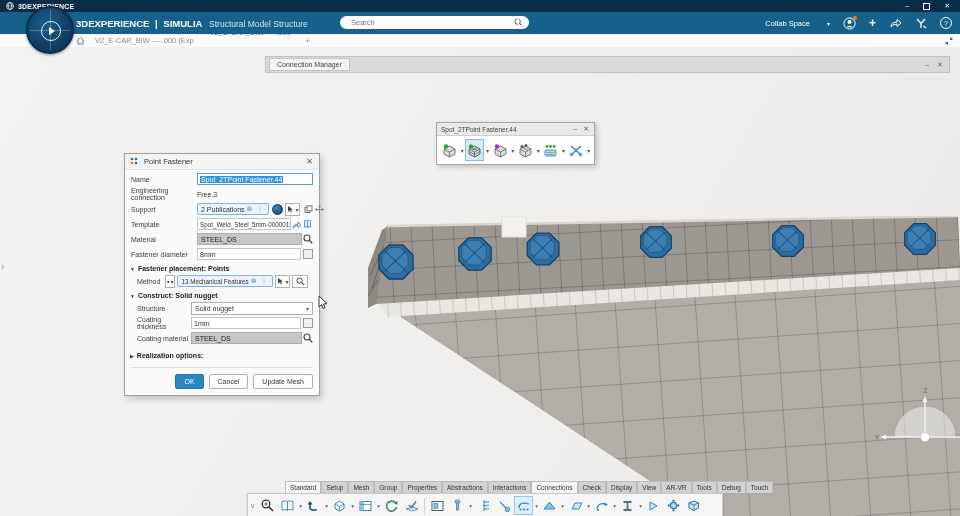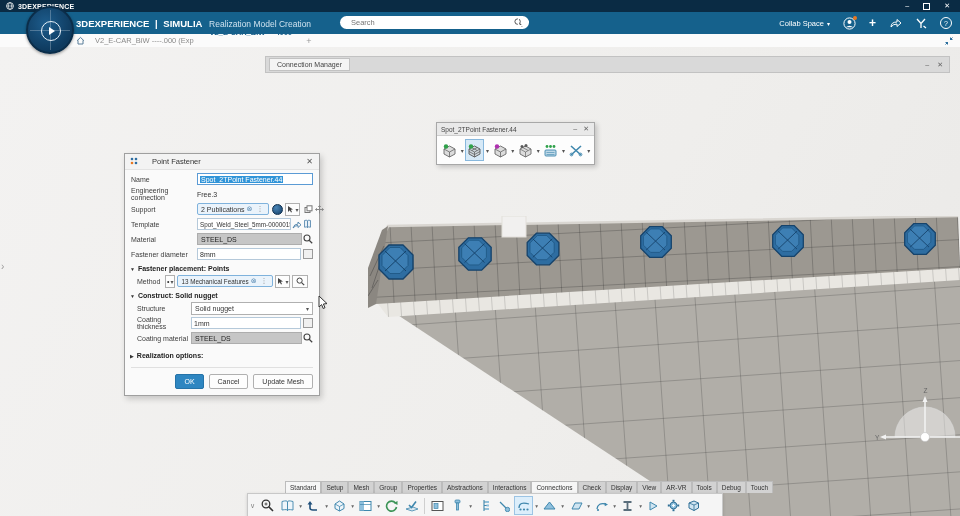--- a/index.html
+++ b/index.html
@@ -19,59 +19,59 @@
           display:flex;align-items:center;}
   #appbar .brandline{margin-left:76px;font-size:9.5px;white-space:nowrap;}
   #appbar .b1{font-weight:bold;}
   #appbar .b2{font-weight:bold;margin-left:3px;}
   #appbar .sub{color:#cfe2ef;margin-left:4px;font-size:8.5px;}
   .searchpill{position:absolute;left:340px;top:16px;width:189px;height:13px;background:#fff;
               border-radius:7px;display:flex;align-items:center;}
   .searchpill input{border:none;outline:none;background:transparent;font-size:7.5px;
                     margin-left:9px;width:130px;color:#333;font-family:inherit;}
   .rightcluster{position:absolute;right:8px;top:12px;height:22px;display:flex;align-items:center;gap:13px;color:#fff;}
-  .collab{font-size:7.5px;display:flex;align-items:center;gap:3px;}
+  .collab{font-size:7.5px;display:flex;align-items:center;gap:17px;}
   .plusbtn{font-size:12px;font-weight:bold;line-height:10px;}
   .helpbtn{width:10px;height:10px;border:1px solid #fff;border-radius:50%;font-size:7px;
            display:flex;align-items:center;justify-content:center;}
   
   #compass{left:26px;top:6px;width:44px;height:44px;border-radius:50%;
            background:radial-gradient(circle at 40% 35%,#1d5c8c,#0e3a5e 70%);
            border:2px solid #0b2d49;box-shadow:0 1px 3px rgba(0,0,0,.4);z-index:30;}
   #compass .q{position:absolute;left:50%;top:2px;bottom:2px;width:1px;background:rgba(255,255,255,.25);}
   #compass .q2{position:absolute;top:50%;left:2px;right:2px;height:1px;background:rgba(255,255,255,.25);}
   #compass .play{position:absolute;left:13px;top:13px;width:18px;height:18px;border-radius:50%;
                  border:1.5px solid #e8f1f8;display:flex;align-items:center;justify-content:center;}
   #compass .tri{width:0;height:0;border-left:6px solid #fff;border-top:4px solid transparent;
                 border-bottom:4px solid transparent;margin-left:2px;}
   
   #tabstrip{left:0;top:34px;width:960px;height:13px;background:#fbfbfb;border-bottom:1px solid #e2e2e2;
             display:flex;align-items:center;font-size:7.5px;color:#777;}
   #tabstrip .home{margin-left:76px;}
   #tabstrip .t1{margin-left:10px;color:#8a8a8a;}
-  #tabstrip .t2{margin-left:16px;color:#1a5f8a;font-weight:bold;font-style:italic;
+  #tabstrip .t2{margin-left:16px;color:#1a5f8a;font-weight:normal;font-style:italic;
                 border-bottom:2px solid #2a7cb0;padding-bottom:15px;}
   #tabstrip .newtab{margin-left:14px;color:#999;font-size:9px;}
   .fsico{position:absolute;right:6px;top:36px;}
   
   #vp{left:0;top:47px;width:960px;height:469px;
       background:linear-gradient(120deg,#f3f2f1 0%,#efeeec 60%,#eae9e7 100%);overflow:hidden;}
   
   #connmgr{left:265px;top:9px;width:683px;height:15px;background:#d9d9d9;border:1px solid #c2c2c2;
            display:flex;align-items:center;}
   #connmgr .cmtab{height:11px;margin-left:3px;background:#f4f4f4;border:1px solid #c2c2c2;
                   font-size:7px;color:#444;display:flex;align-items:center;padding:0 7px;}
   #connmgr .cmctrl{margin-left:auto;margin-right:6px;color:#666;font-size:7px;display:flex;gap:8px;}
   
   .expander{left:1px;top:214px;color:#9a9a9a;font-size:10px;}
   
   #dlg{left:124px;top:106px;width:194px;background:#fafafa;border:1px solid #9f9f9f;
        box-shadow:2px 3px 6px rgba(0,0,0,.18);font-size:7px;color:#333;z-index:20;}
   #dlg .dtitle{height:15px;display:flex;align-items:center;border-bottom:1px solid #e3e3e3;background:#f3f3f3;}
-  #dlg .dtitle .txt{margin-left:12px;font-size:7.5px;color:#333;}
+  #dlg .dtitle .txt{margin-left:4px;font-size:7.5px;color:#333;}
   #dlg .dtitle .x{margin-left:auto;margin-right:6px;color:#555;font-size:8px;}
   .drow{display:flex;align-items:center;margin:3px 6px 0 6px;height:12px;}
   .dlabel{width:66px;flex:none;color:#3c3c3c;}
   .dinput{flex:1;height:10px;border:1px solid #b5c9da;background:#fff;display:flex;
           align-items:center;padding:0 2px;overflow:hidden;white-space:nowrap;}
   .dinput.focus{border-color:#5b9bd5;}
   .sel{background:#3094d8;color:#fff;padding:0 1px;}
   .grayfield{flex:1;height:10px;background:#c6c6c6;border:1px solid #adadad;display:flex;
              align-items:center;padding:0 3px;color:#222;}
   .chip{height:10px;background:#eaf3fb;border:1px solid #7fb2dc;border-radius:2px;display:flex;
@@ -138,21 +138,21 @@
     <span class="maxbox"></span>
     <span>✕</span>
   </span>
 </div>
 
 <div id="appbar" class="abs">
   <span class="brandline">
     <span class="b1">3DEXPERIENCE</span>
     <span class="b2">|</span>
     <span class="b2">SIMULIA</span>
-    <span class="sub">Realization Model Creation</span>
+    <span class="sub">Structural Model Structure</span>
   </span>
 </div>
 <div class="searchpill">
   <input class="search-input" placeholder="Search" style="">
   <svg width="9" height="9" style="margin-left:auto;margin-right:6px">
     <circle cx="3.6" cy="3.6" r="2.7" fill="none" stroke="#555" stroke-width="1"></circle>
     <line x1="5.7" y1="5.7" x2="8.3" y2="8.3" stroke="#555" stroke-width="1.2"></line>
   </svg>
 </div>
 <svg class="abs" style="left:515px;top:15px" width="14" height="14">

